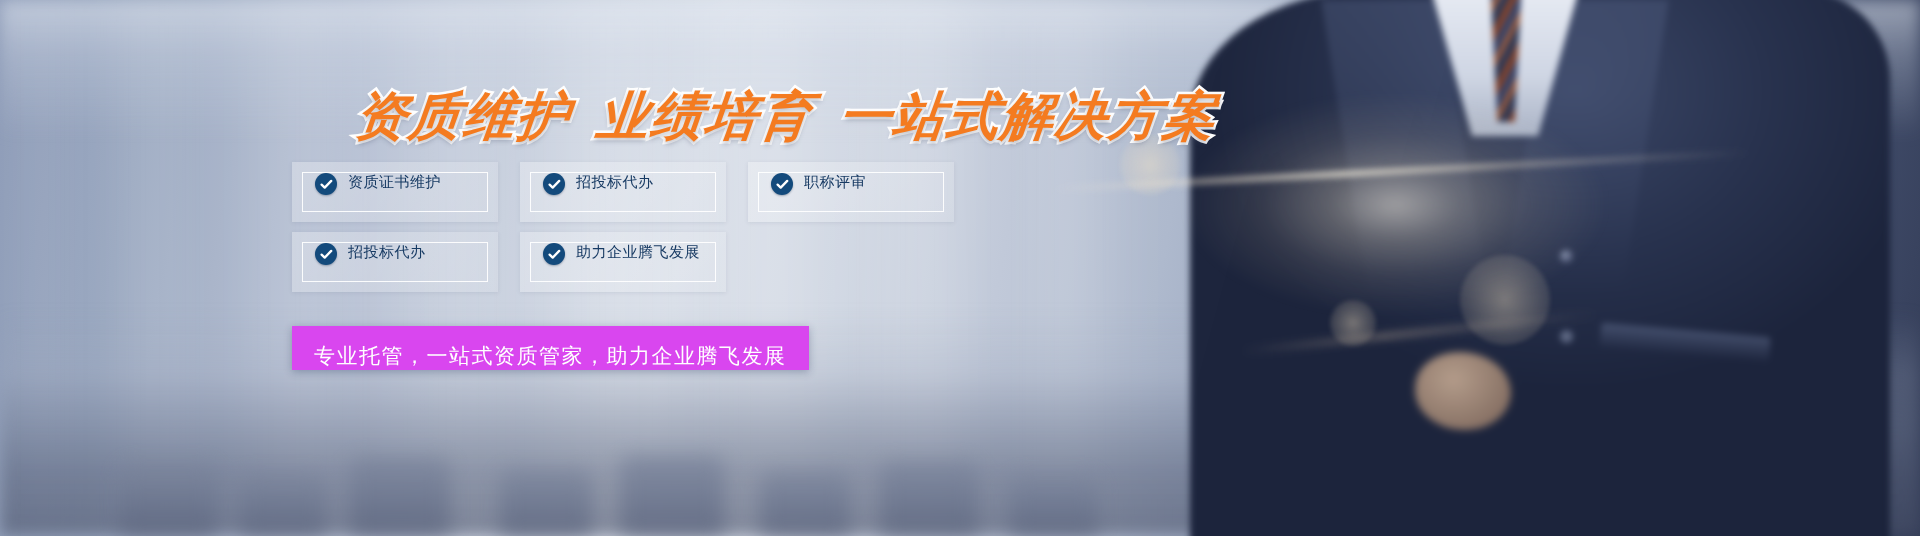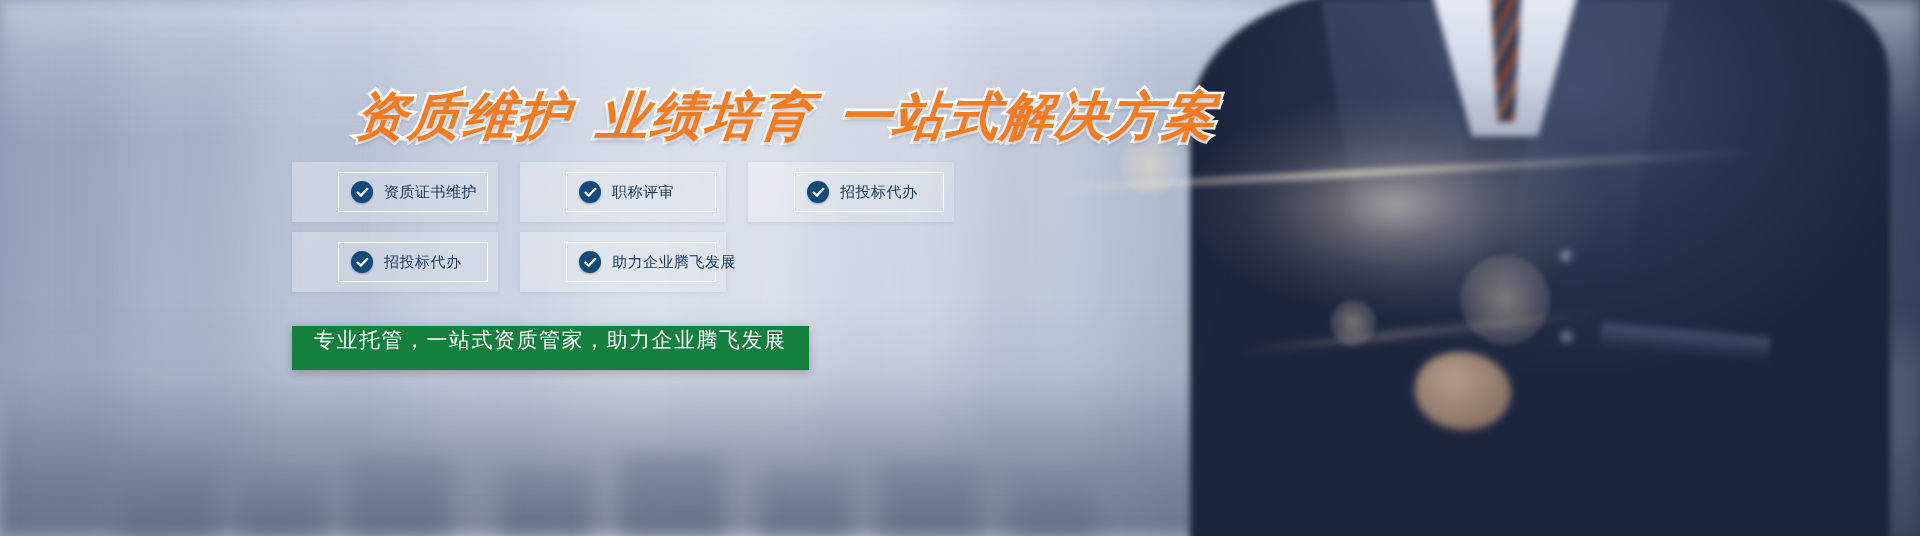--- a/index.html
+++ b/index.html
@@ -277,26 +277,25 @@
     position: relative;
     padding: 10px;
     background: linear-gradient(135deg, rgba(255,255,255,0.30), rgba(255,255,255,0.14));
     box-shadow: 0 1px 4px rgba(80,92,120,0.12);
   }
   .cell-c1 { width: 186px; }
   .cell-c2 { width: 186px; }
   .cell-c3 { width: 186px; }
   .cell-inner {
     display: flex;
-    align-items: center;
+    align-items: flex-start;
     gap: 11px;
     height: 38px;
     padding: 0 12px;
     border: 1px solid rgba(255,255,255,0.92);
-    margin-left: 36px;
   }
   .check-icon {
     flex: 0 0 auto;
     width: 22px;
     height: 22px;
     border-radius: 50%;
     background: #134a7c;
     display: flex;
     align-items: center;
     justify-content: center;
@@ -311,22 +310,22 @@
     letter-spacing: 0.5px;
   }
 
   .tagline {
     position: absolute;
     left: 292px;
     top: 326px;
     height: 44px;
     padding: 0 22px;
     display: flex;
-    align-items: flex-start;
-    background: #15803d;
+    align-items: flex-end;
+    background: #d946ef;
     color: #ffffff;
     font-size: 21px;
     font-weight: 500;
     letter-spacing: 1.5px;
     white-space: nowrap;
     box-shadow: 0 2px 8px rgba(20,40,80,0.30);
   }
 </style>
 </head>
 <body>
@@ -376,38 +375,38 @@
         <div class="cell cell-c1">
           <div class="cell-inner">
             <span class="check-icon">
               <svg width="13" height="13" viewBox="0 0 13 13">
                   <path d="M1.6 6.6 L4.7 9.6 L11.2 2.9" fill="none" stroke="#ffffff" stroke-width="2.3" stroke-linecap="round" stroke-linejoin="round"></path>
                 </svg>
             </span>
             <span class="cell-label">资质证书维护</span>
           </div>
         </div>
+        <div class="cell cell-c3">
+          <div class="cell-inner">
+            <span class="check-icon">
+              <svg width="13" height="13" viewBox="0 0 13 13">
+                  <path d="M1.6 6.6 L4.7 9.6 L11.2 2.9" fill="none" stroke="#ffffff" stroke-width="2.3" stroke-linecap="round" stroke-linejoin="round"></path>
+                </svg>
+            </span>
+            <span class="cell-label">招投标代办</span>
+          </div>
+        </div>
         <div class="cell cell-c2">
           <div class="cell-inner">
             <span class="check-icon">
               <svg width="13" height="13" viewBox="0 0 13 13">
                   <path d="M1.6 6.6 L4.7 9.6 L11.2 2.9" fill="none" stroke="#ffffff" stroke-width="2.3" stroke-linecap="round" stroke-linejoin="round"></path>
                 </svg>
             </span>
             <span class="cell-label">职称评审</span>
-          </div>
-        </div>
-        <div class="cell cell-c3">
-          <div class="cell-inner">
-            <span class="check-icon">
-              <svg width="13" height="13" viewBox="0 0 13 13">
-                  <path d="M1.6 6.6 L4.7 9.6 L11.2 2.9" fill="none" stroke="#ffffff" stroke-width="2.3" stroke-linecap="round" stroke-linejoin="round"></path>
-                </svg>
-            </span>
-            <span class="cell-label">招投标代办</span>
           </div>
         </div>
       </div>
 
       <div class="grid-row">
         <div class="cell cell-c1">
           <div class="cell-inner">
             <span class="check-icon">
               <svg width="13" height="13" viewBox="0 0 13 13">
                   <path d="M1.6 6.6 L4.7 9.6 L11.2 2.9" fill="none" stroke="#ffffff" stroke-width="2.3" stroke-linecap="round" stroke-linejoin="round"></path>

